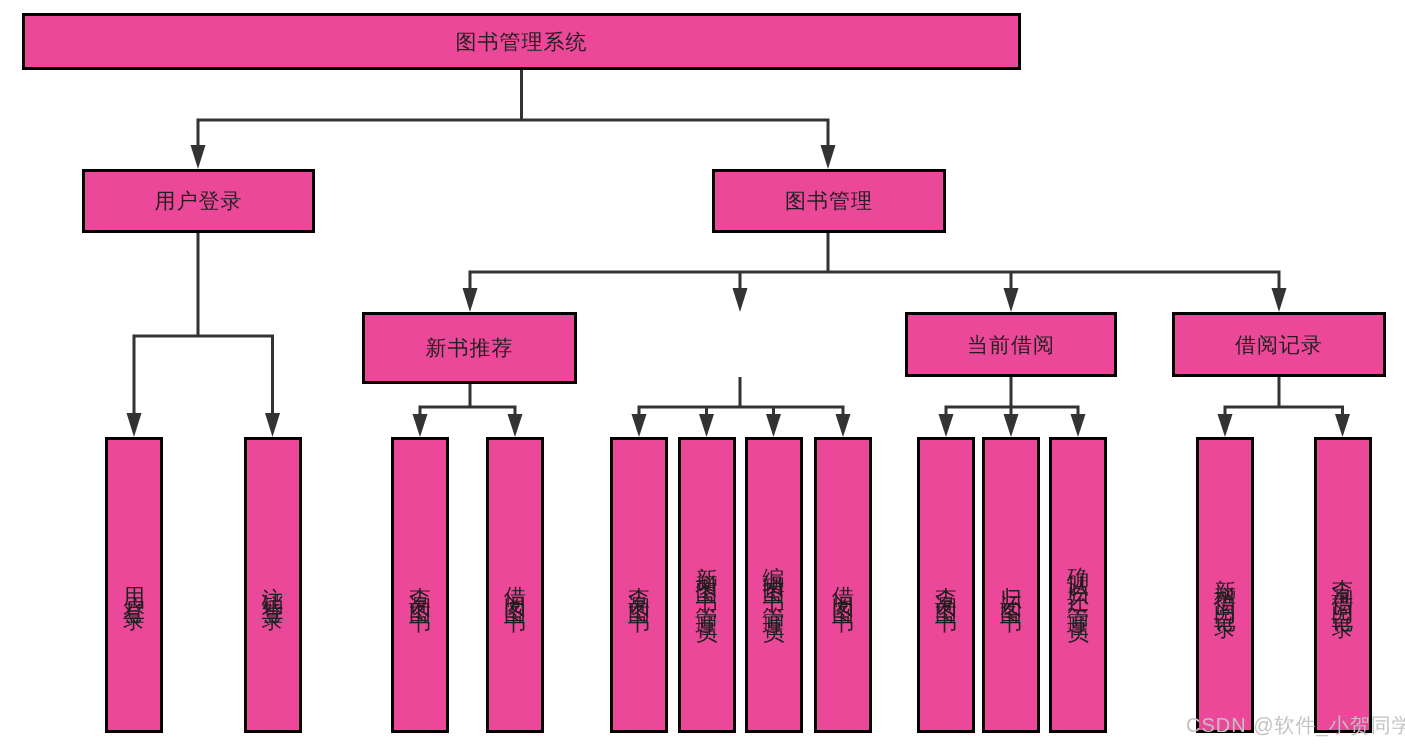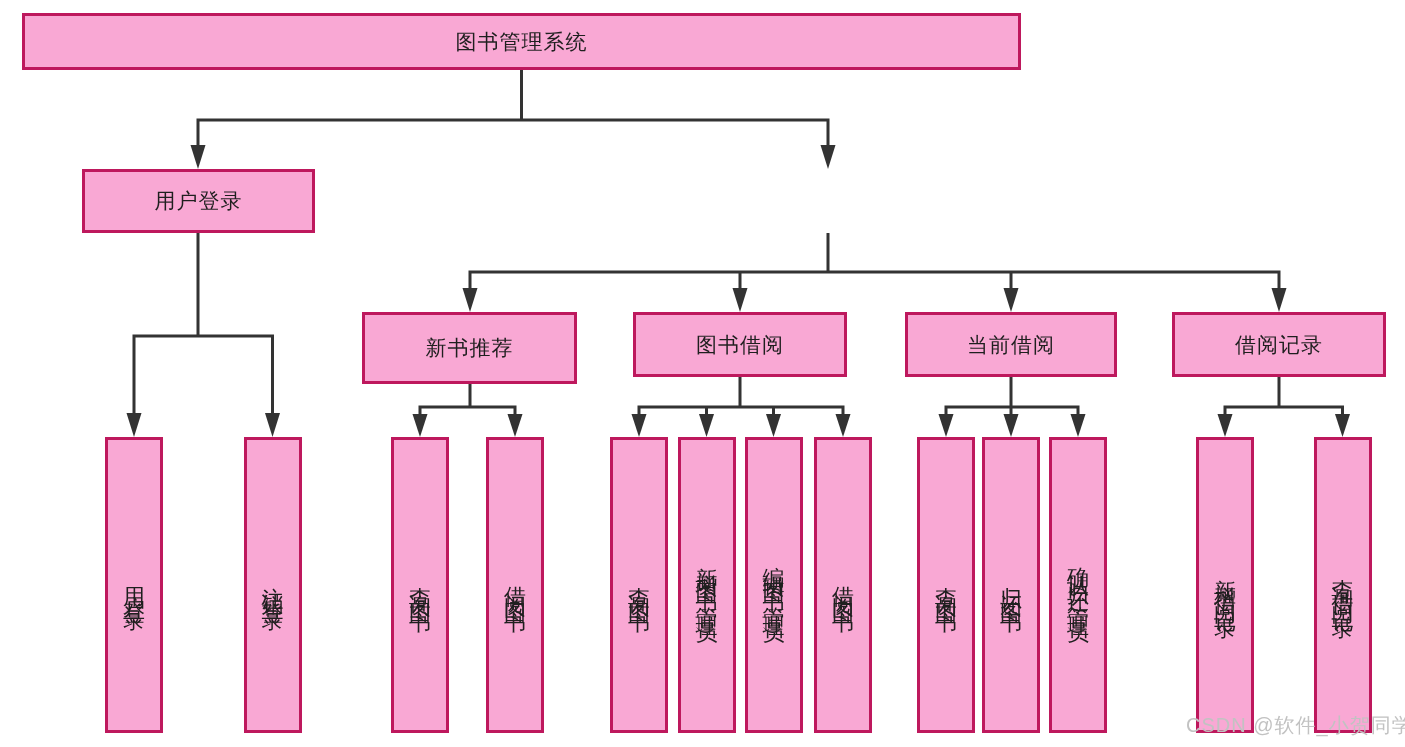--- a/index.html
+++ b/index.html
@@ -28,22 +28,22 @@
     stroke-width: 3;
     fill: none;
   }
   .ar {
     fill: #333333;
     stroke: none;
   }
   .box {
     position: absolute;
     box-sizing: border-box;
-    background: #f9a8d4;
-    border: 3px solid #be185d;
+    background: #ec4899;
+    border: 3px solid #000000;
     color: #1f1f1f;
     display: flex;
     align-items: center;
     justify-content: center;
     z-index: 2;
     text-align: center;
   }
   .hbox {
     font-size: 21px;
     letter-spacing: 1px;
@@ -117,23 +117,23 @@
     <g>
       <path class="ln" d="M1279 377 V407 M1225 407 H1342.5 M1225 405.5 V416 M1342.5 405.5 V416"></path>
       <polygon class="ar" points="1225,437 1217.5,414 1232.5,414"></polygon>
       <polygon class="ar" points="1342.5,437 1335,414 1350,414"></polygon>
     </g>
   </svg>
 
   <div class="box hbox" style="left:22px; top:13px; width:999px; height:57px;">图书管理系统</div>
 
   <div class="box hbox" style="left:82px; top:169px; width:233px; height:64px;">用户登录</div>
+  <div class="box hbox" style="left:712px; top:169px; width:234px; height:64px;">图书管理</div>
 
   <div class="box hbox" style="left:362px; top:312px; width:215px; height:72px;">新书推荐</div>
-  <div class="box hbox" style="left:633px; top:312px; width:214px; height:65px;">图书借阅</div>
   <div class="box hbox" style="left:905px; top:312px; width:212px; height:65px;">当前借阅</div>
   <div class="box hbox" style="left:1172px; top:312px; width:214px; height:65px;">借阅记录</div>
 
   <div class="box vbox" style="left:105px; top:437px; width:58px; height:296px;">用户登录</div>
   <div class="box vbox" style="left:243.5px; top:437px; width:58px; height:296px;">注销登录</div>
 
   <div class="box vbox" style="left:391px; top:437px; width:58px; height:296px;">查询图书</div>
   <div class="box vbox" style="left:486px; top:437px; width:58px; height:296px;">借阅图书</div>
 
   <div class="box vbox" style="left:610px; top:437px; width:58px; height:296px;">查询图书</div>

